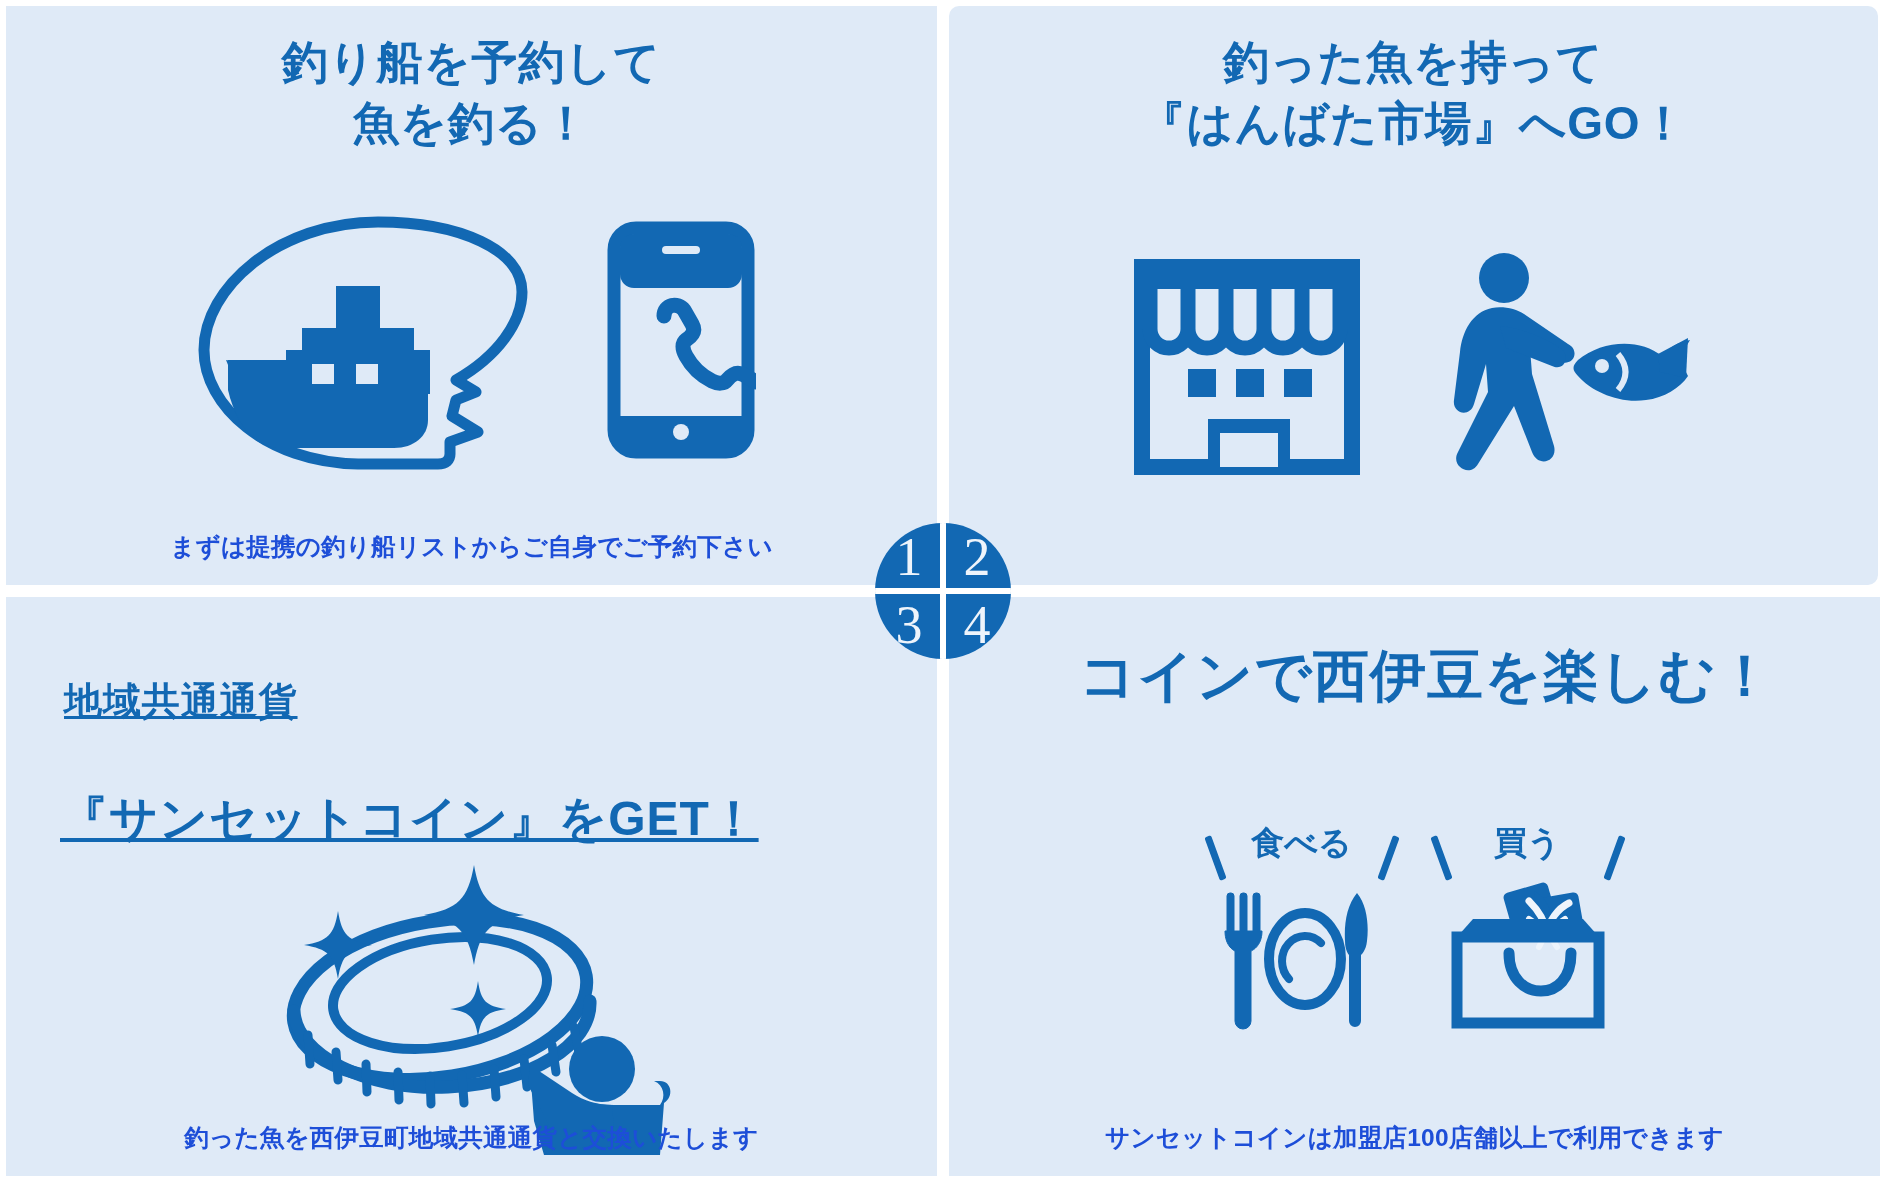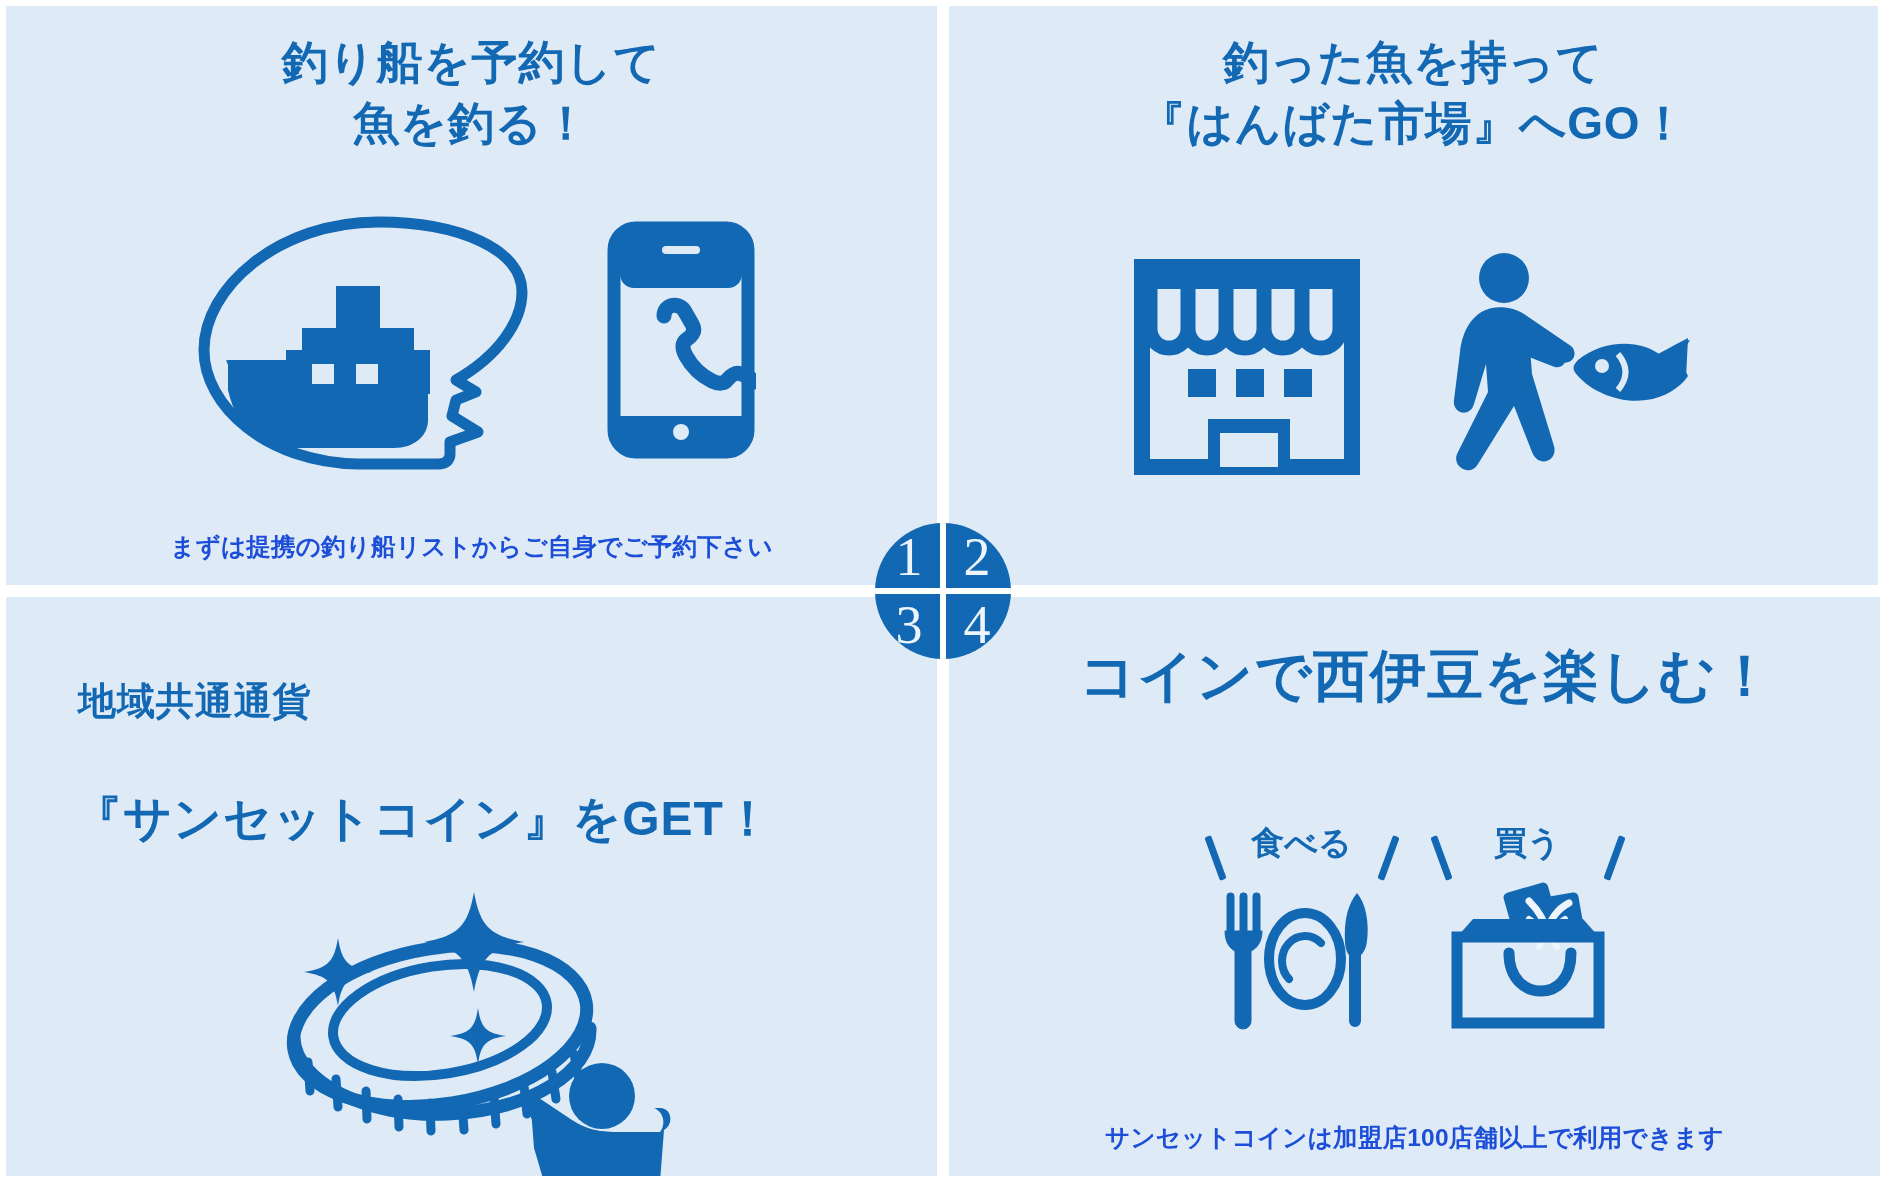--- a/index.html
+++ b/index.html
@@ -28,21 +28,21 @@
   .panel {
     position: relative;
     background: #dfeaf7;
     display: flex;
     flex-direction: column;
     align-items: center;
     overflow: hidden;
   }
   
   .p1 { margin: 6px 6px 6px 6px; }
-  .p2 { margin: 6px 8px 6px 6px; }
+  .p2 { margin: 6px 8px 6px 6px; border-radius: 10px; }
   .p3 { margin: 6px 6px 6px 6px; }
   .p4 { margin: 6px 6px 6px 6px; }
 
   .title {
     color: #1268b3;
     font-weight: bold;
     text-align: center;
     letter-spacing: .02em;
     line-height: 1.32;
     white-space: pre-line;
@@ -251,21 +251,21 @@
                 <circle cx="206" cy="114" r="7" fill="#dfeaf7"></circle>
                 <path d="M222 102 C 232 114 232 126 222 138" fill="none" stroke="#dfeaf7" stroke-width="6"></path>
               </g>
             </svg>
           </span>
         </div>
       </div>
     </div>
 
     <div class="panel p3">
-      <div class="title title-bottom" style="width:100%; padding-left:68px; box-sizing:border-box; text-align:left;">
+      <div class="title title-bottom" style="width:100%; padding-left:54px; box-sizing:border-box; text-align:left;text-decoration:underline;">
         <span class="title-small-line">地域共通通貨</span>
         <span class="title-main-line">『サンセットコイン』をGET！</span>
       </div>
       <div class="art">
         <span>
           <svg width="420" height="310" viewBox="0 0 420 310">
             <g fill="none" stroke="#1268b3" stroke-width="13" stroke-linecap="round" stroke-linejoin="round">
 
               <ellipse cx="178" cy="140" rx="148" ry="78" transform="rotate(-9 178 140)"></ellipse>
               <path d="M32 152 C 34 196 104 232 186 228 C 268 224 330 186 328 142"></path>
@@ -293,20 +293,21 @@
 
             <g fill="#1268b3">
               <circle cx="340" cy="210" r="33"></circle>
               <path d="M268 210 L 300 232 C 316 242 334 246 352 246 L 398 246 C 404 238 402 226 392 222
                        L 360 222 L 398 222 C 410 222 412 238 402 244 L 398 296 L 282 296 L 272 262 Z"></path>
               <path d="M268 206 L 310 234 C 322 242 336 246 350 246 L 352 268 L 288 268 L 266 226 Z"></path>
             </g>
           </svg>
         </span>
       </div>
+      <div class="caption">釣った魚を西伊豆町地域共通通貨と交換いたします</div>
     </div>
 
     <div class="panel p4">
       <div class="title title-bottom" style="width:100%; padding-left:24px; box-sizing:border-box; font-size:56px; margin-top:42px;">コインで西伊豆を楽しむ！</div>
       <div class="art">
         <div class="sublabels">
 
           <div class="sub">
             <div class="sub-head">
               <span class="slash l"></span>

